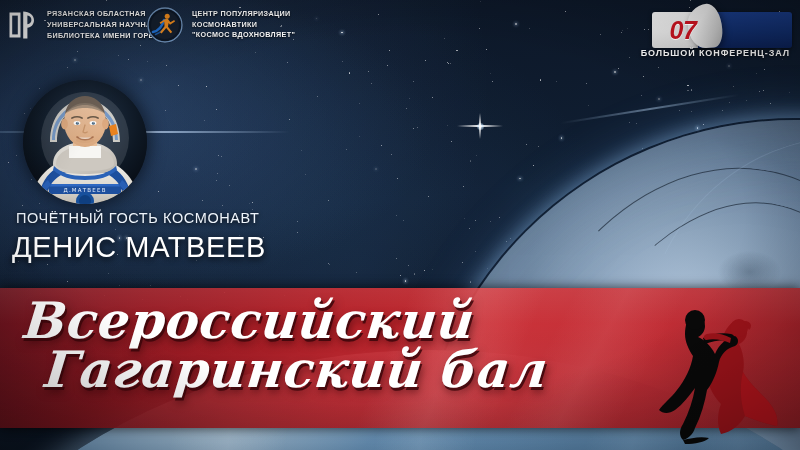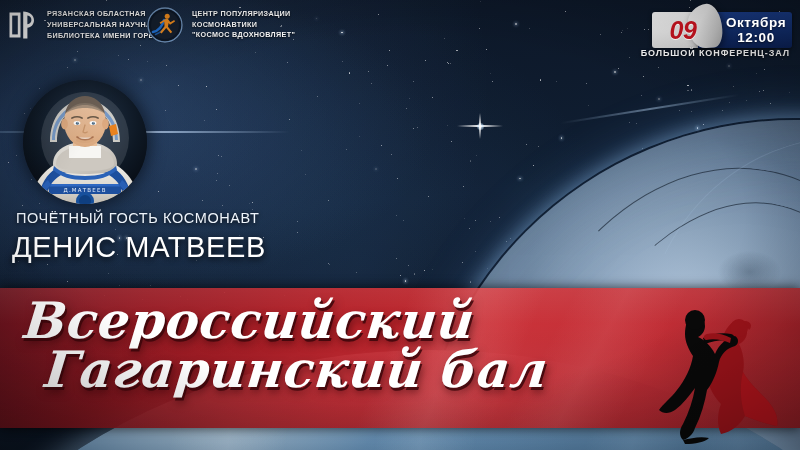--- a/index.html
+++ b/index.html
@@ -755,25 +755,21 @@
         <div>Центр популяризации</div>
         <div>космонавтики</div>
         <div>"Космос вдохновляет"</div>
       </div>
     </div>
 
     <div class="date-badge">
       <div class="badge-white"></div>
       <div class="badge-blue"></div>
       <div class="badge-curl"></div>
-      <div class="badge-day">09</div>
-      <div class="badge-right-text">
-        <span class="badge-month">Октября</span>
-        <span class="badge-time">12:00</span>
-      </div>
+      <div class="badge-day">07</div>
     </div>
     <div class="venue">Большой конференц-зал</div>
   </div>
 
   <div class="portrait">
     <svg width="124" height="124" viewBox="0 0 124 124">
       <defs>
         <radialGradient id="bgp" cx="50%" cy="36%" r="70%">
           <stop offset="0%" stop-color="#24364c"></stop>
           <stop offset="62%" stop-color="#0e1824"></stop>

